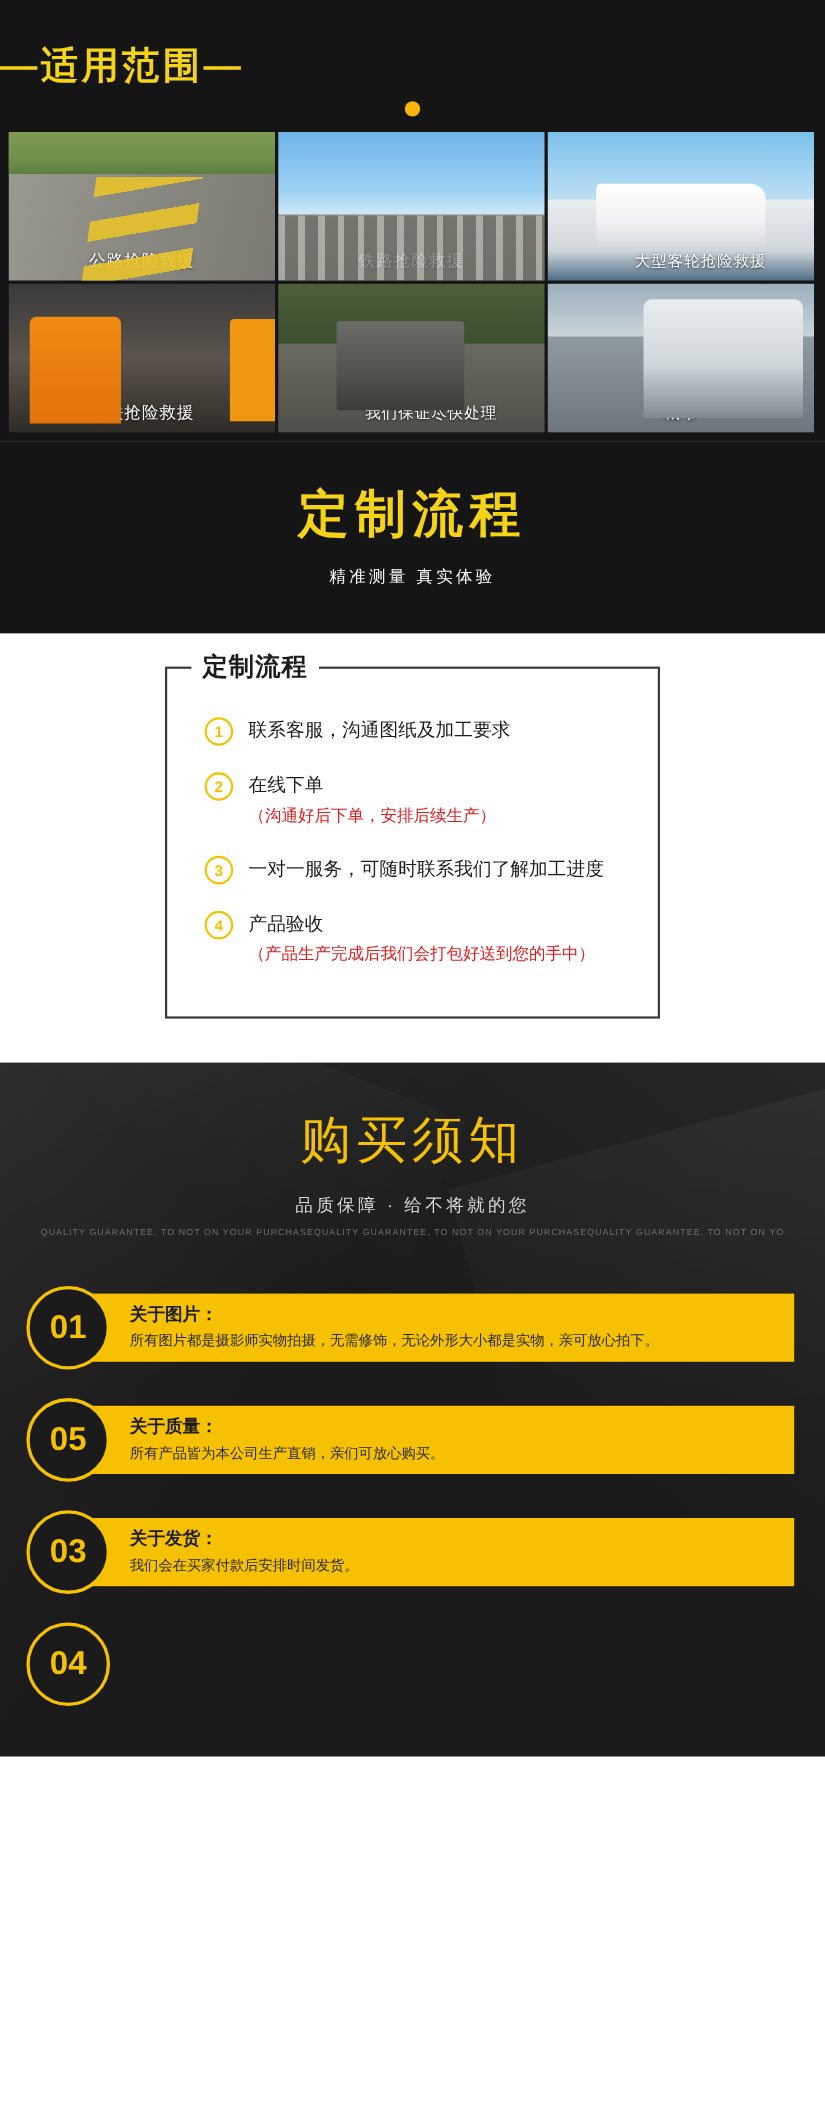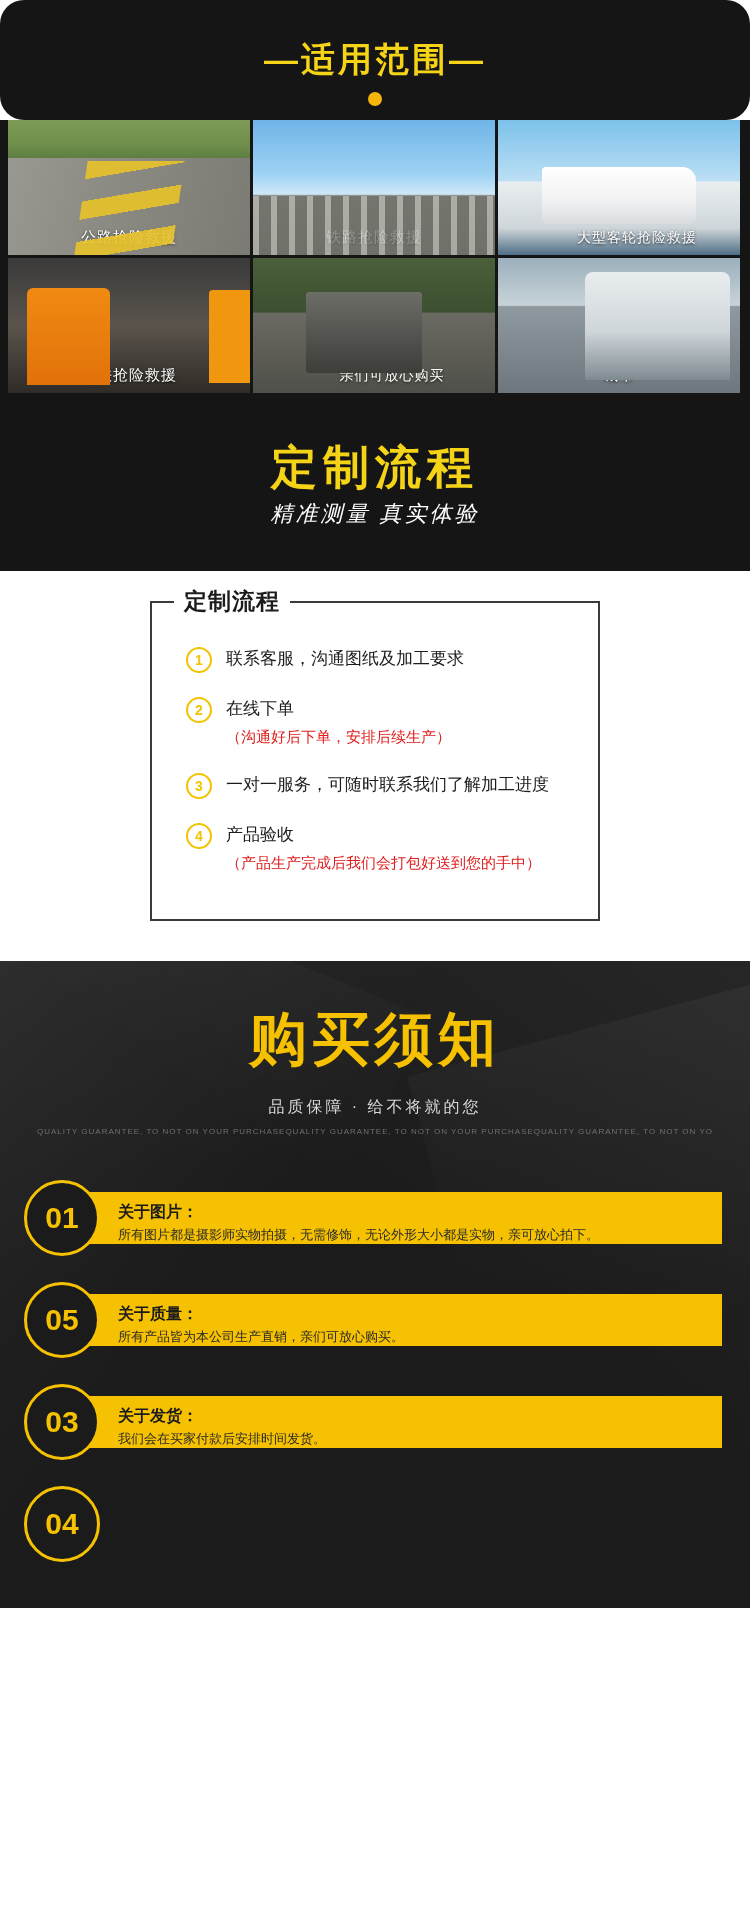--- a/index.html
+++ b/index.html
@@ -10,22 +10,21 @@
   }
   .page { width: 750px; position: relative; overflow: hidden; }
 
   
   .scope-header {
     background: #151515;
     height: 120px;
     position: relative;
     display: flex;
     align-items: center;
-    justify-content: center;
-    border-radius: 24px;
+    justify-content: flex-start;
   }
   .scope-title {
     color: #f5d317;
     font-size: 34px;
     font-weight: bold;
     letter-spacing: 3px;
   }
   .scope-title .dash { color: #f5d317; font-weight: bold; }
   .scope-dot {
     position: absolute;
@@ -131,24 +130,24 @@
     padding: 36px 0 42px 0;
     text-align: center;
   }
   .flow-banner h2 {
     color: #f5d317;
     font-size: 46px;
     font-weight: bold;
     letter-spacing: 6px;
   }
   .flow-banner .sub {
+    margin-top: 16px;
     color: #ffffff;
-    font-size: 22px;
+    font-size: 15px;
     letter-spacing: 3px;
-    font-style: italic;
   }
 
   
   .flow-wrap { background: #ffffff; padding: 30px 0 40px 0; }
   .flow-box {
     width: 450px;
     margin: 0 auto;
     border: 2px solid #3a3a3a;
     position: relative;
     padding: 42px 0 44px 0;
@@ -218,22 +217,22 @@
     content:"";
     position:absolute; right:-80px; top:60px;
     width: 380px; height: 380px;
     background: linear-gradient(200deg, rgba(255,255,255,.045), rgba(255,255,255,0) 70%);
     transform: rotate(-15deg);
     pointer-events:none;
   }
   .notice-head { text-align: center; position: relative; z-index: 2; }
   .notice-head h2 {
     color: #f5c100;
-    font-size: 58px;
-    font-weight: bold;
+    font-size: 46px;
+    font-weight: normal;
     letter-spacing: 5px;
   }
   .notice-head .sub1 {
     margin-top: 18px;
     color: #d8d8d8;
     font-size: 16px;
     letter-spacing: 3px;
   }
   .notice-head .sub2 {
     margin-top: 8px;
@@ -263,21 +262,21 @@
     display: flex; align-items: center; justify-content: center;
     margin-left: 24px;
     background: #1b1b1b;
     position: relative;
     z-index: 3;
   }
   .nbar {
     flex: 1 1 auto;
     background: #f5c100;
     margin-left: -22px;
-    height: 52px;
+    height: 62px;
     padding: 9px 18px 0 40px;
     margin-right: 28px;
   }
   .nbar .t {
     font-size: 16px;
     font-weight: bold;
     color: #1b1b1b;
     line-height: 1.4;
   }
   .nbar .d {
@@ -306,21 +305,21 @@
     <div class="cell ph-rail">
       <div class="cap">铁路抢险救援</div>
     </div>
     <div class="cell ph-ship wide-cap">
       <div class="cap">大型客轮抢险救援</div>
     </div>
     <div class="cell ph-metro">
       <div class="cap">地铁抢险救援</div>
     </div>
     <div class="cell ph-mine wide-cap">
-      <div class="cap">亲们可放心购买</div>
+      <div class="cap">我们保证尽快处理</div>
     </div>
     <div class="cell ph-city">
       <div class="cap">城市</div>
     </div>
   </div>
 
   <div class="flow-banner">
     <h2>定制流程</h2>
     <div class="sub">精准测量 真实体验</div>
   </div>

